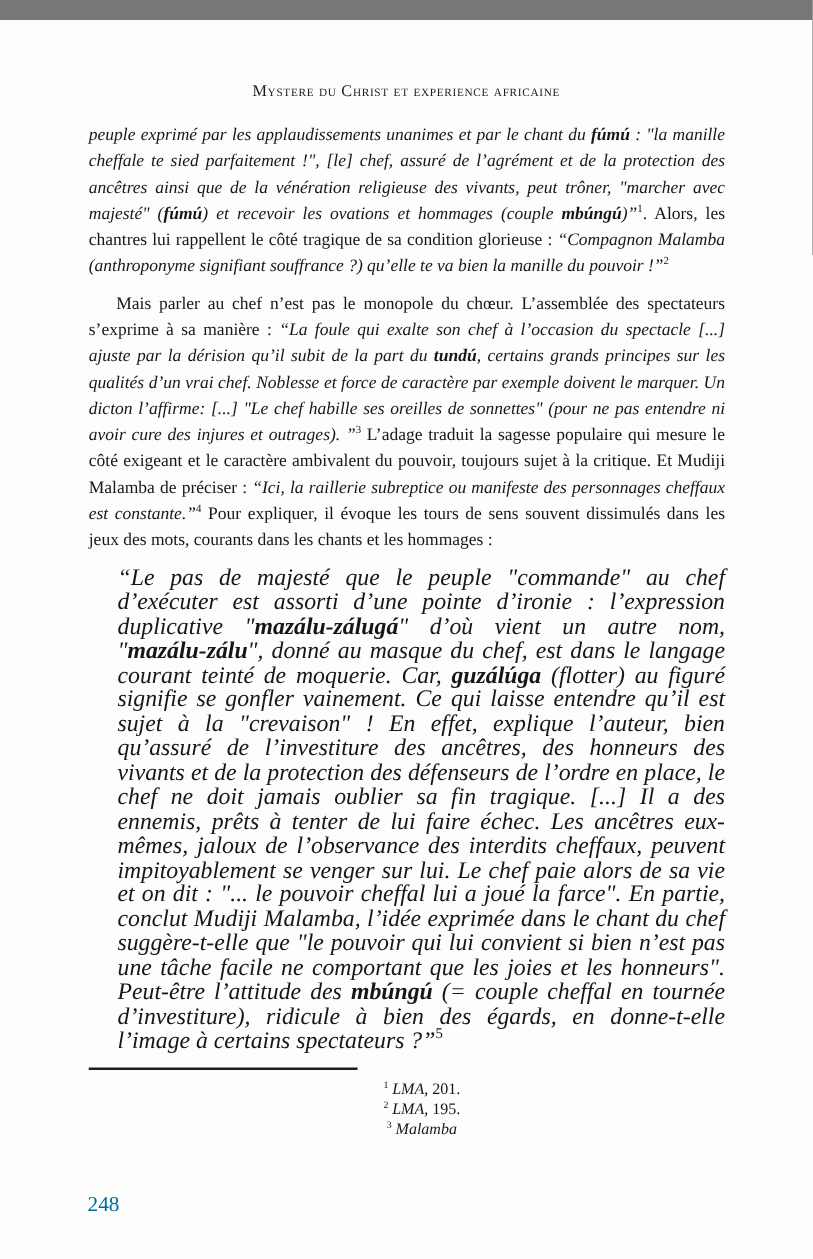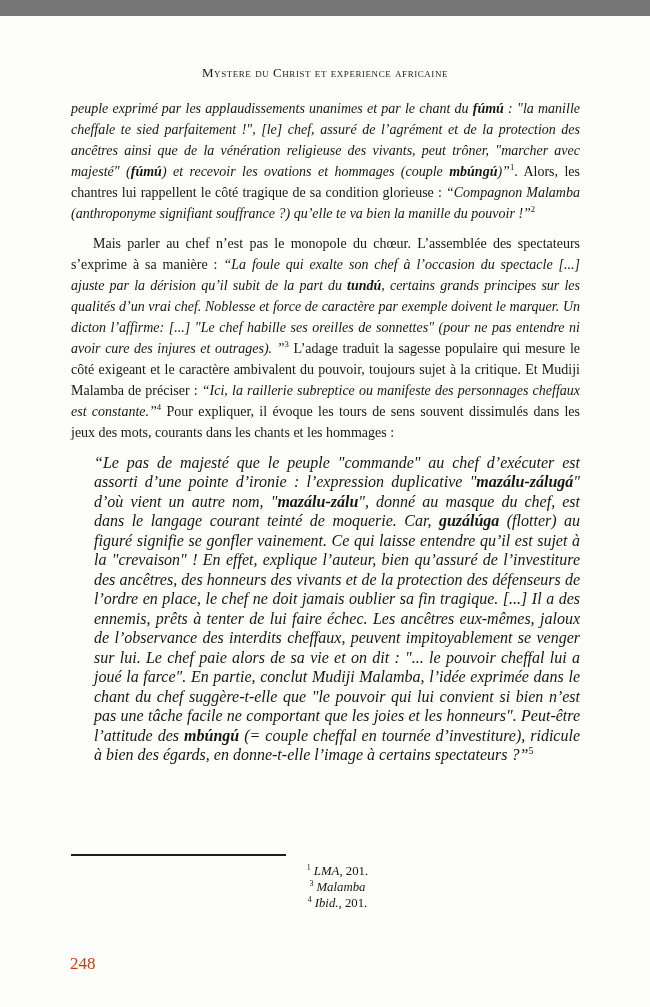--- a/index.html
+++ b/index.html
@@ -32,21 +32,21 @@
   }
   .para {
     margin: 0;
     font-size: 14px;
     line-height: 20.9px;
     text-align: justify;
   }
   .para-2 { text-indent: 22px; margin-top: 10px; }
   .quote {
     margin: 9px 0 0 23px;
-    font-size: 16px;
+    font-size: 19px;
     line-height: 19.5px;
     text-align: justify;
   }
   .seg-r { font-style: normal; }
   .seg-i { font-style: italic; }
   .seg-bi { font-style: italic; font-weight: bold; }
   sup {
     font-size: 0.62em;
     font-style: normal;
     vertical-align: super;
@@ -69,21 +69,21 @@
     line-height: 16px;
     text-indent: 24px;
     text-align: center;
   }
   .fn-num { margin-right: 3px; }
   .page-number {
     position: absolute;
     left: 70px;
     top: 938px;
     font-size: 17px;
-    color: #c2410c;
+    color: #0369a1;
   }
 </style>
 </head>
 <body>
 
 <div class="page">
 
   <div class="running-head">Mystere du Christ et experience africaine</div>
 
   <div class="content">
@@ -94,22 +94,22 @@
     <p class="quote"><span class="seg-i">“Le pas de majesté que le peuple "commande" au chef d’exécuter est assorti d’une pointe d’ironie : l’expression duplicative "</span><span class="seg-bi">mazálu-zálugá</span><span class="seg-i">" d’où vient un autre nom, "</span><span class="seg-bi">mazálu-zálu</span><span class="seg-i">", donné au masque du chef, est dans le langage courant teinté de moquerie. Car, </span><span class="seg-bi">guzálúga</span><span class="seg-i"> (flotter) au figuré signifie se gonfler vainement. Ce qui laisse entendre qu’il est sujet à la "crevaison" ! En effet, explique l’auteur, bien qu’assuré de l’investiture des ancêtres, des honneurs des vivants et de la protection des défenseurs de l’ordre en place, le chef ne doit jamais oublier sa fin tragique. [...] Il a des ennemis, prêts à tenter de lui faire échec. Les ancêtres eux-mêmes, jaloux de l’observance des interdits cheffaux, peuvent impitoyablement se venger sur lui. Le chef paie alors de sa vie et on dit : "... le pouvoir cheffal lui a joué la farce". En partie, conclut Mudiji Malamba, l’idée exprimée dans le chant du chef suggère-t-elle que "le pouvoir qui lui convient si bien n’est pas une tâche facile ne comportant que les joies et les honneurs". Peut-être l’attitude des </span><span class="seg-bi">mbúngú</span><span class="seg-i"> (= couple cheffal en tournée d’investiture), ridicule à bien des égards, en donne-t-elle l’image à certains spectateurs ?”</span><sup>5</sup></p>
   </div>
 
   <div class="footnote-area">
     <div class="footnote-rule"></div>
 
     <div class="footnote">
       <sup class="fn-num">1</sup><span><span class="seg-i">LMA</span><span class="seg-r">, 201.</span></span>
     </div>
     <div class="footnote">
-      <sup class="fn-num">3</sup><span><span class="seg-i">Malamba</span></span>
+      <sup class="fn-num">2</sup><span><span class="seg-i">LMA</span><span class="seg-r">, 195.</span></span>
     </div>
     <div class="footnote">
-      <sup class="fn-num">4</sup><span><span class="seg-i">Ibid.</span><span class="seg-r">, 201.</span></span>
+      <sup class="fn-num">3</sup><span><span class="seg-i">Malamba</span></span>
     </div>
   </div>
 
   <div class="page-number">248</div>
 
 </div>
 
 </body></html>

